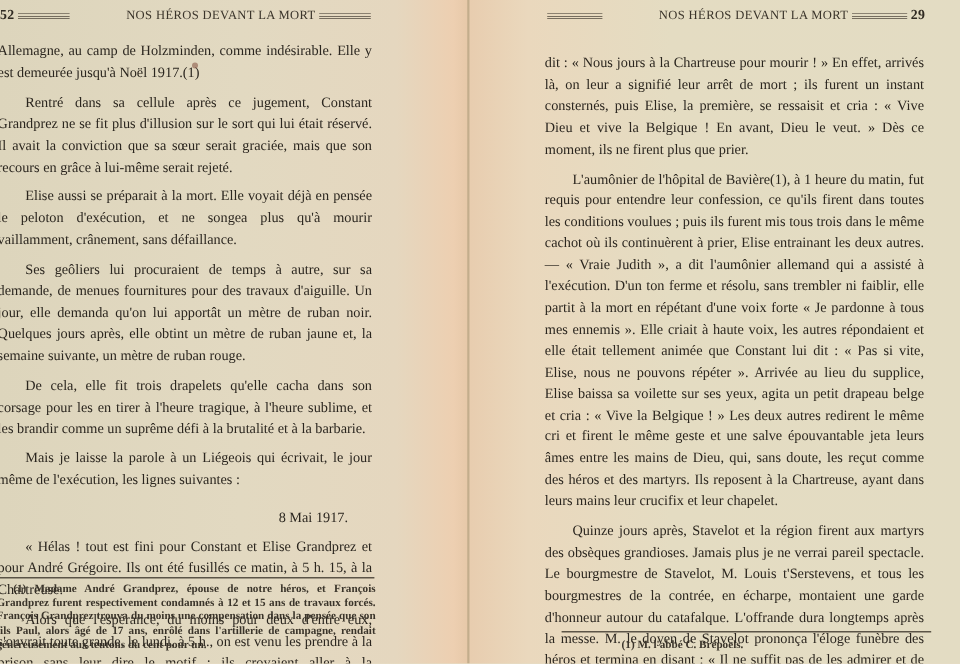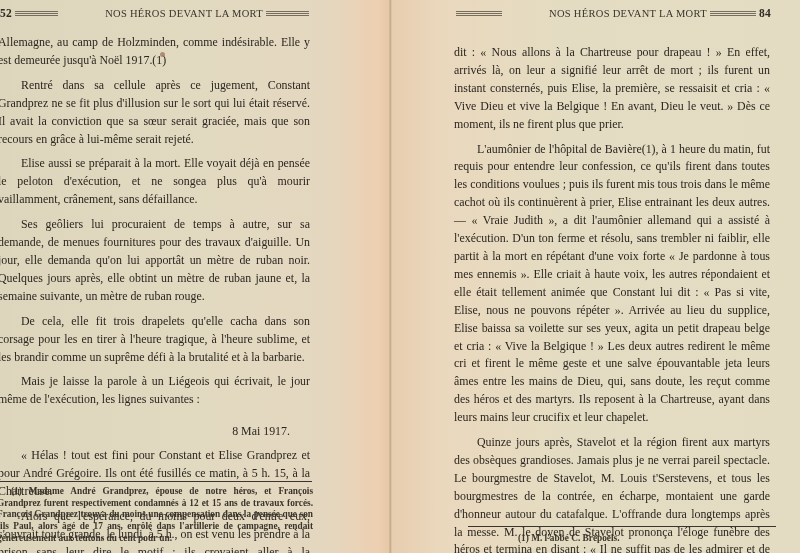--- a/index.html
+++ b/index.html
@@ -83,25 +83,25 @@
       <p class="indent">(1) Madame André Grandprez, épouse de notre héros, et François Grandprez furent respectivement condamnés à 12 et 15 ans de travaux forcés. François Grandprez trouva du moins une compensation dans la pensée que son fils Paul, alors âgé de 17 ans, enrôlé dans l'artillerie de campagne, rendait généreusement aux teutons du cent pour un.</p>
     </div>
     <span class="speck" style="left:160px; top:52px;"></span>
   </div>
 
   <div class="page right">
     <div class="running-head">
       <span class="rule"></span>
       <span class="title">NOS HÉROS DEVANT LA MORT</span>
       <span class="rule"></span>
-      <span class="pagenum">84</span>
+      <span class="pagenum">29</span>
     </div>
 
     <div class="body-text">
-      <p class="cont">dit : « Nous allons à la Chartreuse pour drapeau ! » En effet, arrivés là, on leur a signifié leur arrêt de mort ; ils furent un instant consternés, puis Elise, la première, se ressaisit et cria : « Vive Dieu et vive la Belgique ! En avant, Dieu le veut. » Dès ce moment, ils ne firent plus que prier.</p>
+      <p class="cont">dit : « Nous jours à la Chartreuse pour mourir ! » En effet, arrivés là, on leur a signifié leur arrêt de mort ; ils furent un instant consternés, puis Elise, la première, se ressaisit et cria : « Vive Dieu et vive la Belgique ! En avant, Dieu le veut. » Dès ce moment, ils ne firent plus que prier.</p>
       <p class="indent">L'aumônier de l'hôpital de Bavière(1), à 1 heure du matin, fut requis pour entendre leur confession, ce qu'ils firent dans toutes les conditions voulues ; puis ils furent mis tous trois dans le même cachot où ils continuèrent à prier, Elise entrainant les deux autres. — « Vraie Judith », a dit l'aumônier allemand qui a assisté à l'exécution. D'un ton ferme et résolu, sans trembler ni faiblir, elle partit à la mort en répétant d'une voix forte « Je pardonne à tous mes ennemis ». Elle criait à haute voix, les autres répondaient et elle était tellement animée que Constant lui dit : « Pas si vite, Elise, nous ne pouvons répéter ». Arrivée au lieu du supplice, Elise baissa sa voilette sur ses yeux, agita un petit drapeau belge et cria : « Vive la Belgique ! » Les deux autres redirent le même cri et firent le même geste et une salve épouvantable jeta leurs âmes entre les mains de Dieu, qui, sans doute, les reçut comme des héros et des martyrs. Ils reposent à la Chartreuse, ayant dans leurs mains leur crucifix et leur chapelet.</p>
       <p class="indent">Quinze jours après, Stavelot et la région firent aux martyrs des obsèques grandioses. Jamais plus je ne verrai pareil spectacle. Le bourgmestre de Stavelot, M. Louis t'Serstevens, et tous les bourgmestres de la contrée, en écharpe, montaient une garde d'honneur autour du catafalque. L'offrande dura longtemps après la messe. M. le doyen de Stavelot prononça l'éloge funèbre des héros et termina en disant : « Il ne suffit pas de les admirer et de prier pour eux : il faut les imiter ! » Je tremblai, en entendant ces paroles, qu'un espion boche ne fût là pour les répéter.</p>
     </div>
 
     <div class="fn-rule"></div>
     <div class="footnote">
       <p>(1) M. l'abbé C. Brépoels.</p>
     </div>
   </div>
 

